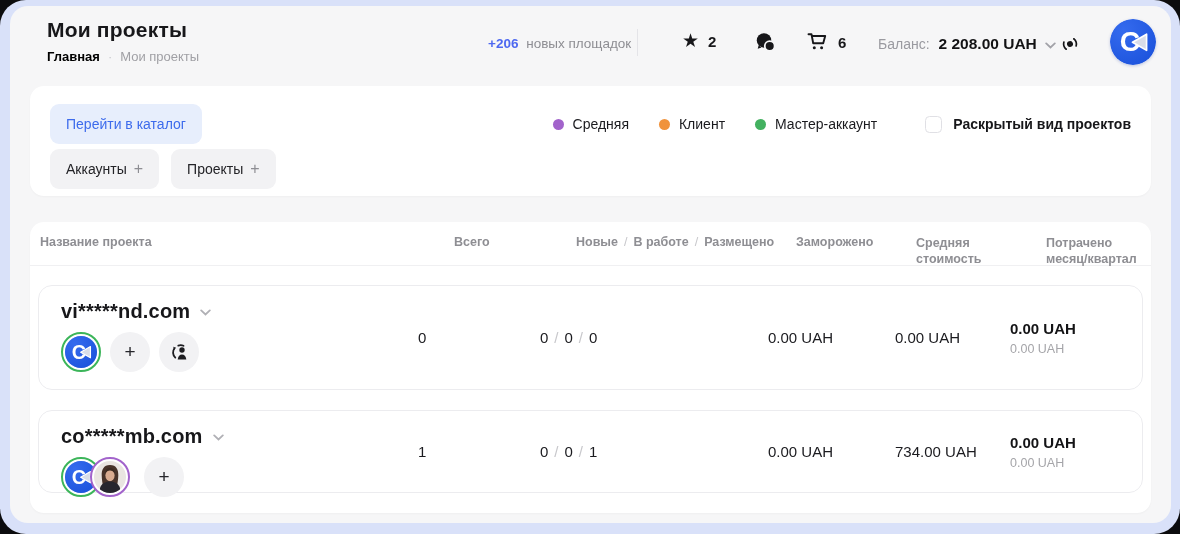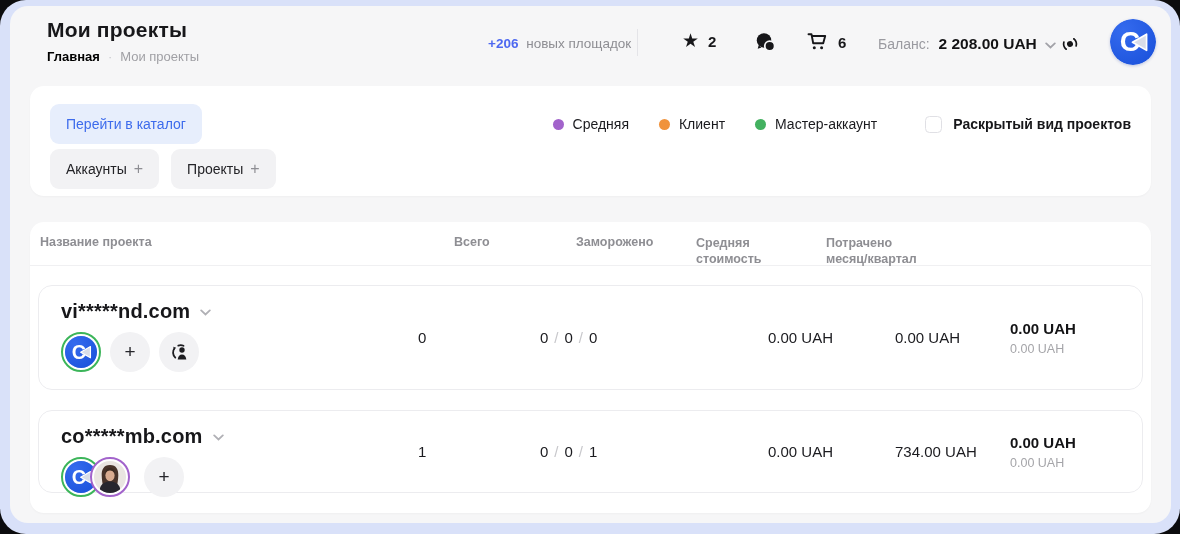--- a/index.html
+++ b/index.html
@@ -229,20 +229,23 @@
           <span>Проекты</span>
           <span class="plus">+</span>
         </button>
       </div>
     </div>
 
     <div class="panel table-panel">
       <div class="thead">
         <div class="hcol-name">Название проекта</div>
         <div class="col-total">Всего</div>
+        <div class="col-triple">
+          <span>Новые</span><span class="sep">/</span><span>В работе</span><span class="sep">/</span><span>Размещено</span>
+        </div>
         <div class="col-frozen">Заморожено</div>
         <div class="col-avg h2line">
           <div>Средняя</div>
           <div>стоимость</div>
         </div>
         <div class="col-spent h2line">
           <div>Потрачено</div>
           <div>месяц/квартал</div>
         </div>
       </div>

